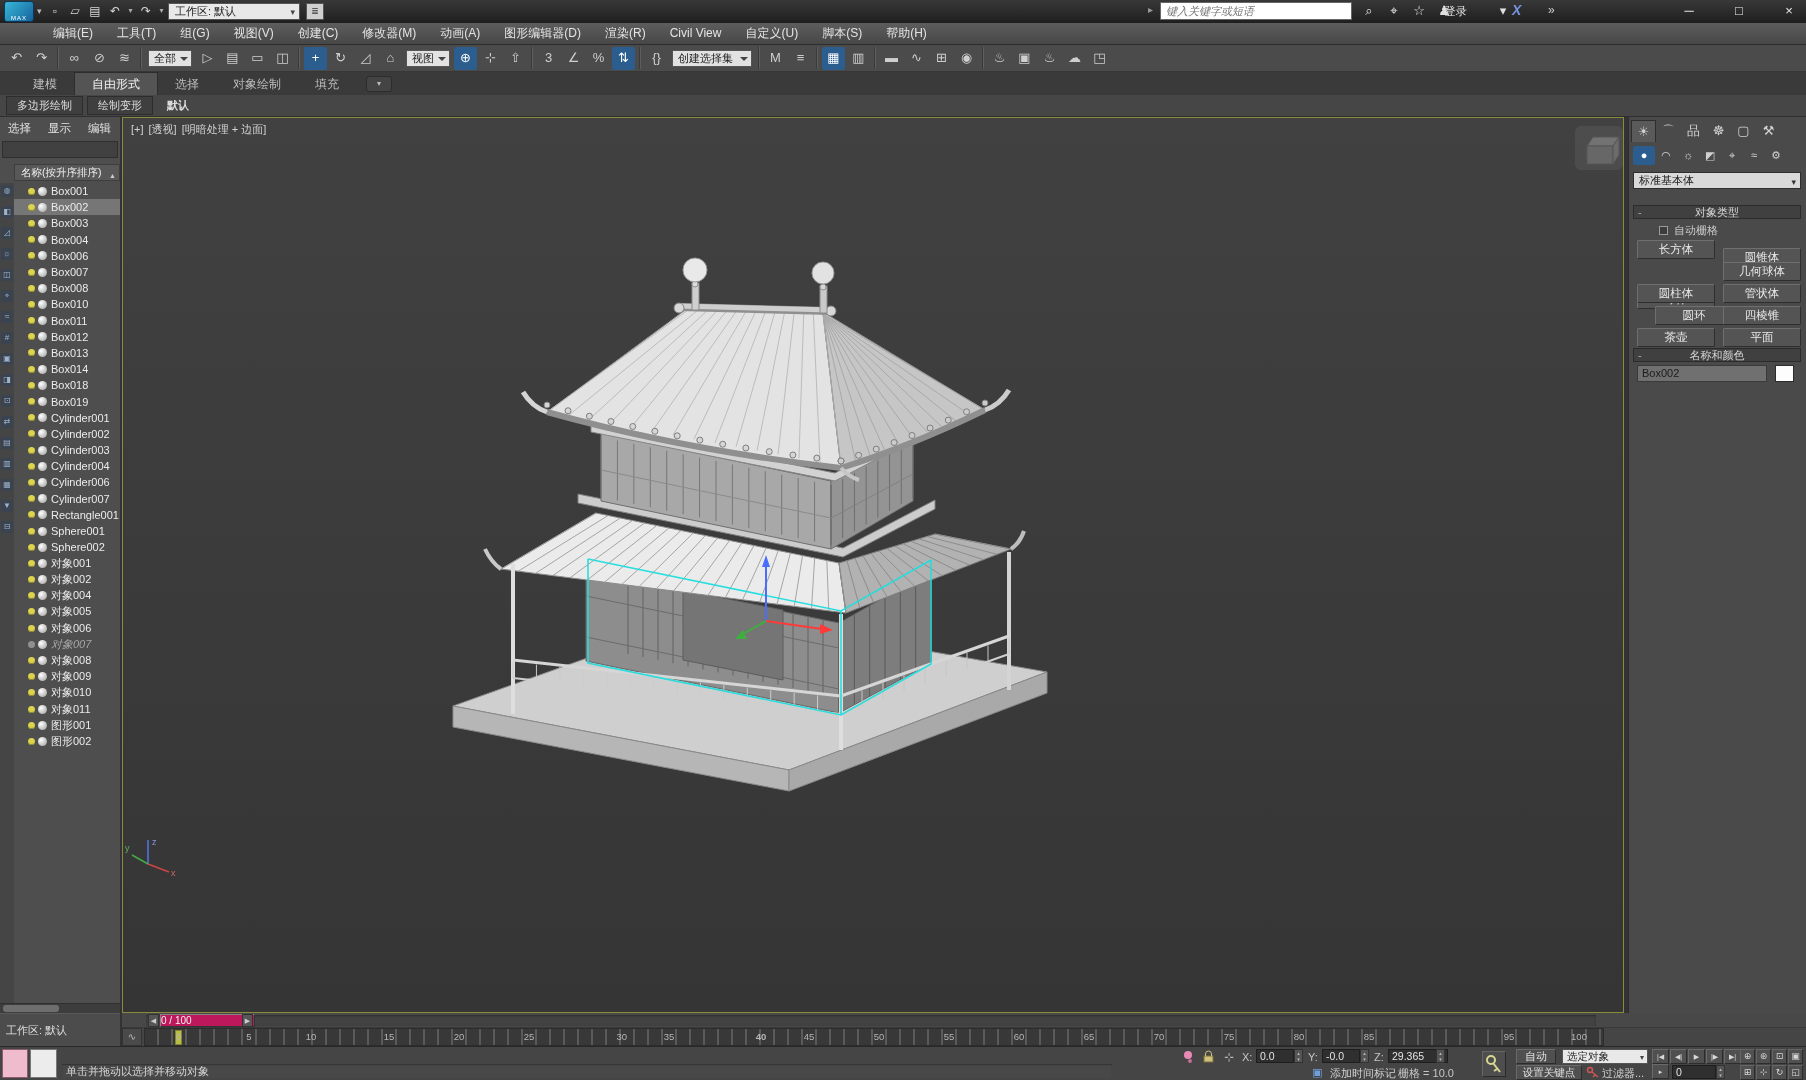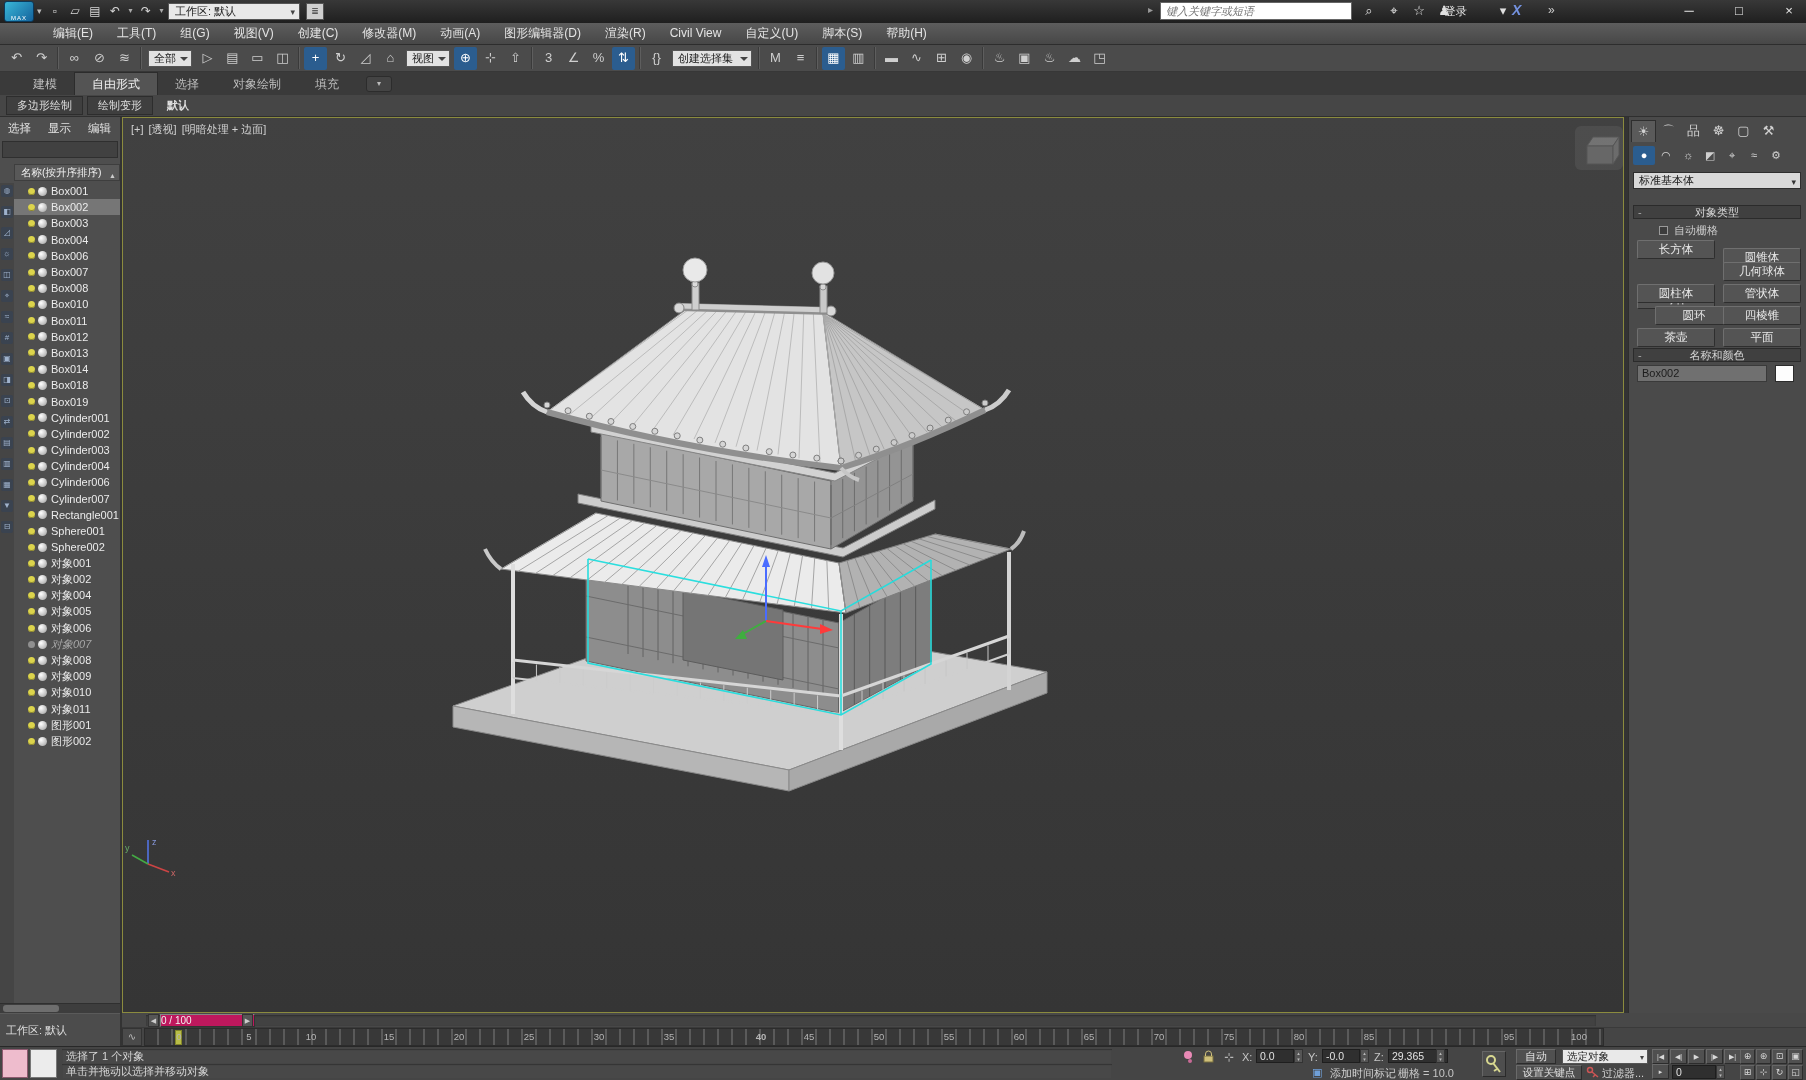--- a/index.html
+++ b/index.html
@@ -756,42 +756,41 @@
   </div>
   <div id="curvebtn">∿</div>
   <div id="ruler">
     <div id="framemarker"></div>
   <span class="tick" style="left: 22px;">0</span>
       <span class="tick" style="left: 92px;">5</span>
       <span class="tick" style="left: 154px;">10</span>
       <span class="tick" style="left: 232px;">15</span>
       <span class="tick" style="left: 302px;">20</span>
       <span class="tick" style="left: 372px;">25</span>
-      <span class="tick" style="left: 442px;">30</span>
+      <span class="tick" style="left: 458px; text-align: right;">30</span>
       <span class="tick" style="left: 512px;">35</span>
       <span class="tick" style="left: 604px; font-weight: bold;">40</span>
       <span class="tick" style="left: 652px;">45</span>
       <span class="tick" style="left: 722px;">50</span>
       <span class="tick" style="left: 792px;">55</span>
       <span class="tick" style="left: 862px;">60</span>
       <span class="tick" style="left: 932px;">65</span>
       <span class="tick" style="left: 1002px;">70</span>
       <span class="tick" style="left: 1072px;">75</span>
       <span class="tick" style="left: 1142px;">80</span>
       <span class="tick" style="left: 1212px;">85</span>
       <span class="tick" style="left: 1282px; margin-top: 32px;">90</span>
       <span class="tick" style="left: 1352px;">95</span>
       <span class="tick" style="left: 1422px;">100</span>
     </div>
 </div>
 
 <div id="statusbar">
   <div id="mclpink"></div>
   <div id="mclwhite"></div>
-  <div class="sbtext" style="top:2px">选择了 1 个对象</div>
   <div class="sbtext" style="top:17px">单击并拖动以选择并移动对象</div>
   <div id="pinico"></div>
   <svg class="abs" style="left:1202px;top:3px" width="13" height="13">
     <rect x="2" y="6" width="9" height="6" fill="#cfc07a" stroke="#7a7040"></rect>
       <path d="M3.5,6 V4 a3,3 0 0 1 6,0 V6" fill="none" stroke="#cfc07a"></path>
   </svg>
   <div class="sblabel" style="left:1224px;top:3px;font-size:12px;color:#b8b8b8">⊹</div>
   <div class="sblabel" style="left:1242px;top:3px">X:</div>
   <div class="sbfield" style="left:1256px;top:2px;width:38px">0.0</div>
   <div class="spin" style="left:1294px;top:2px"><span>▴</span><br><span>▾</span></div>

